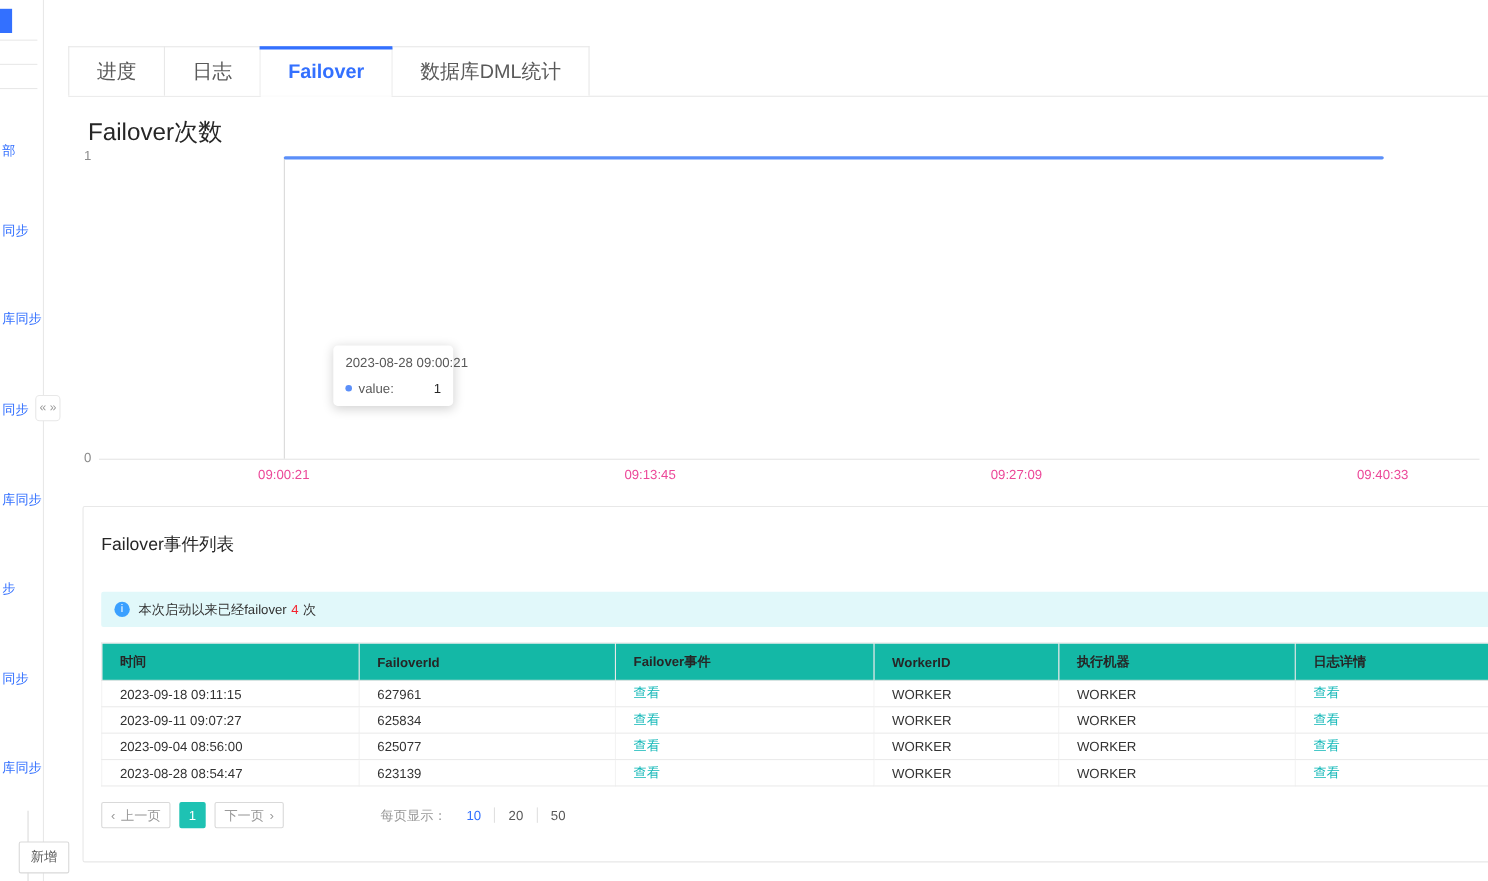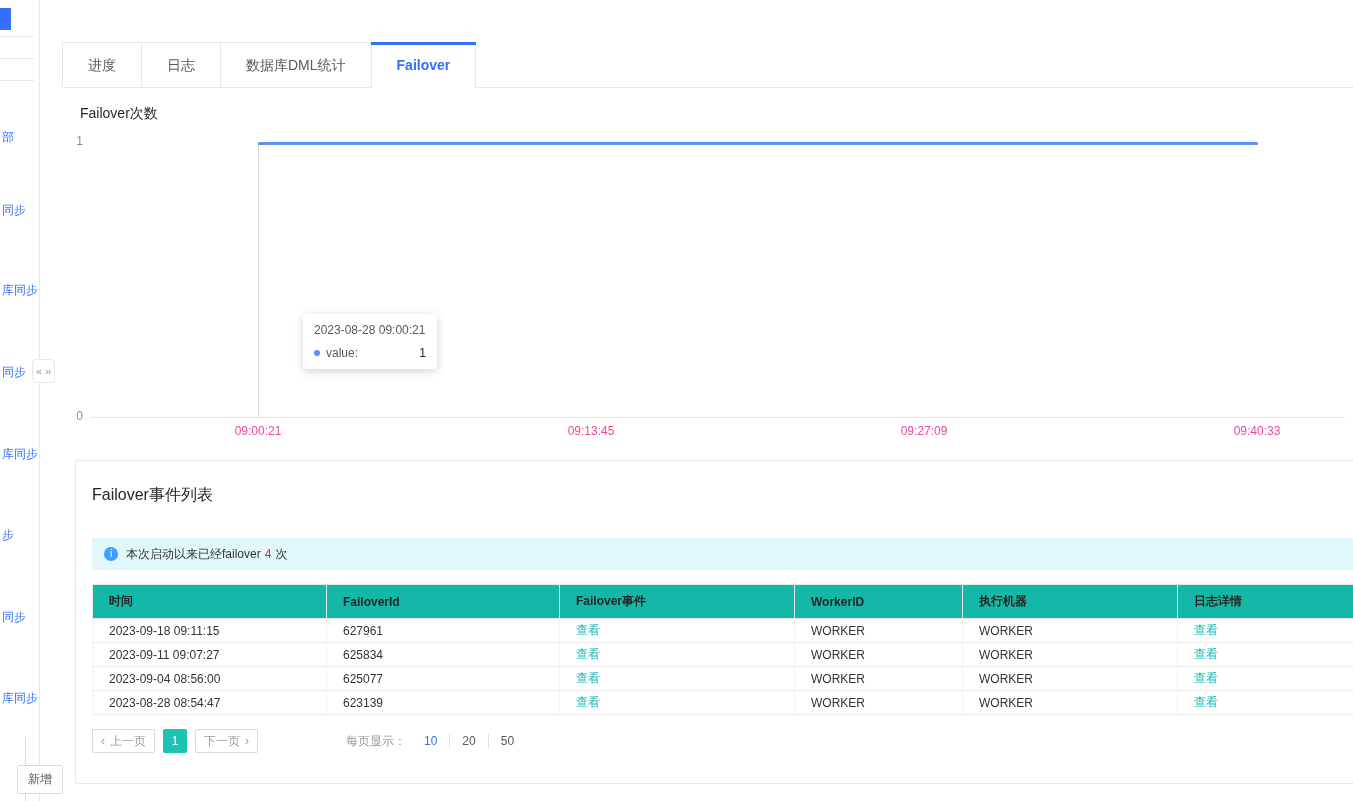--- a/index.html
+++ b/index.html
@@ -34,42 +34,42 @@
     padding: 5px 3px; color: #999; font-size: 11px; display: flex; gap: 3px; cursor: pointer;
   }
 
   
   .main { position: absolute; left: 41px; top: 0; right: 0; bottom: 0; background: #fff; }
 
   
   .tabbar { display: flex; margin: 42px 0 0 21px; border-bottom: 1px solid #e8e8e8; }
   .tab {
     position: relative; height: 45px; line-height: 44px; padding: 0 25px;
-    font-size: 14px; color: #595959; background: #fff; cursor: pointer;
+    font-size: 18px; color: #595959; background: #fff; cursor: pointer;
     border-top: 1px solid #e8e8e8; border-right: 1px solid #e8e8e8;
   }
   .tab:first-child { border-left: 1px solid #e8e8e8; }
   .tab.active { color: #3370ff; font-weight: bold; }
   .tab.active::before {
     content: ""; position: absolute; top: -1px; left: -1px; right: -1px; height: 3px; background: #3370ff;
   }
   .tab.active::after {
     content: ""; position: absolute; left: 0; right: 0; bottom: -1px; height: 1px; background: #fff;
   }
 
   
   .chart-wrap { position: relative; height: 372px; }
-  .chart-title { position: absolute; left: 39px; top: 17px; font-size: 14px; color: #262626; }
+  .chart-title { position: absolute; left: 39px; top: 17px; font-size: 22px; color: #262626; }
   .ytick { position: absolute; left: 20px; width: 22px; text-align: right; font-size: 12px; color: #8c8c8c; }
   .xaxis { position: absolute; left: 49px; right: 8px; top: 329px; border-top: 1px solid #e5e5e5; }
   .crosshair { position: absolute; left: 217px; top: 55px; width: 1px; height: 274px; background: #d9d9d9; }
   .series-line { position: absolute; left: 217px; top: 54px; width: 1000px; height: 3px; border-radius: 2px; background: #5b8ff9; }
   .xtick { position: absolute; top: 336px; transform: translateX(-50%); font-size: 12px; color: #ec4899; }
   .tooltip {
-    position: absolute; left: 262px; top: 226px; width: 134px;
+    position: absolute; left: 262px; top: 226px; width: 109px;
     background: #fff; border-radius: 4px; box-shadow: 0 2px 10px rgba(0,0,0,0.18);
     padding: 9px 11px; font-size: 12px; color: #595959;
   }
   .tooltip-time { margin-bottom: 9px; white-space: nowrap; }
   .tooltip-row { display: flex; align-items: center; }
   .dot { width: 6px; height: 6px; border-radius: 50%; background: #5b8ff9; margin-right: 6px; flex: 0 0 auto; }
   .tooltip-val { margin-left: auto; color: #262626; }
 
   
   .events-card {
@@ -141,22 +141,22 @@
 <div class="collapse-handle">
   <span>«</span>
   <span>»</span>
 </div>
 
 <div class="main">
 
   <div class="tabbar">
     <div class="tab">进度</div>
     <div class="tab">日志</div>
+    <div class="tab active">Failover</div>
     <div class="tab">数据库DML统计</div>
-    <div class="tab active">Failover</div>
   </div>
 
   <div class="chart-wrap">
     <div class="chart-title">Failover次数</div>
     <div class="ytick" style="top:46px">1</div>
     <div class="ytick" style="top:321px">0</div>
     <div class="xaxis"></div>
     <div class="crosshair"></div>
     <div class="series-line"></div>
     <div class="xtick" style="left:217px">09:00:21</div>

